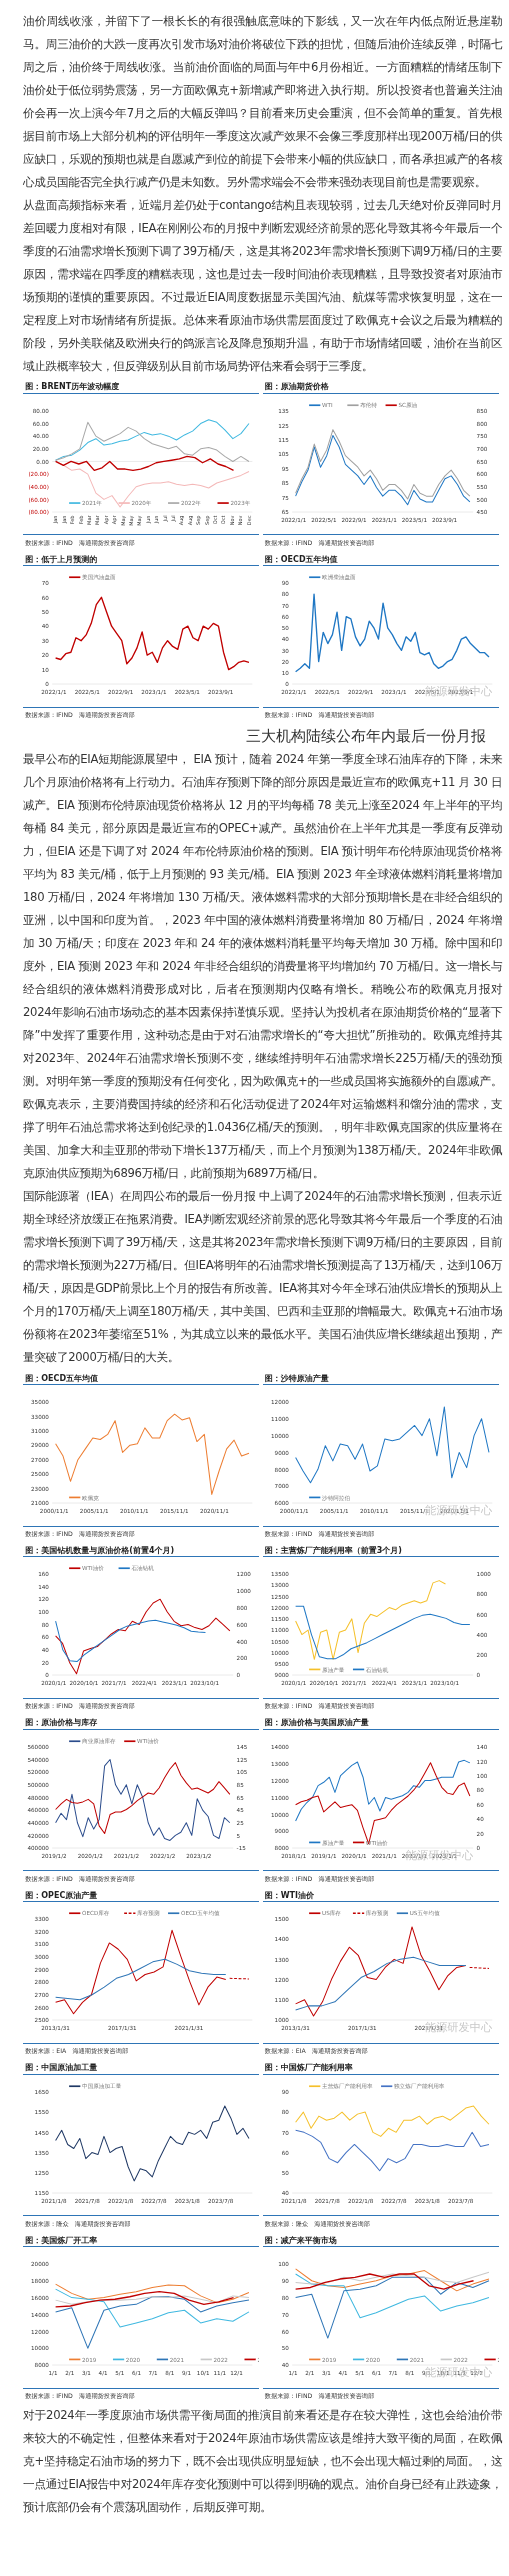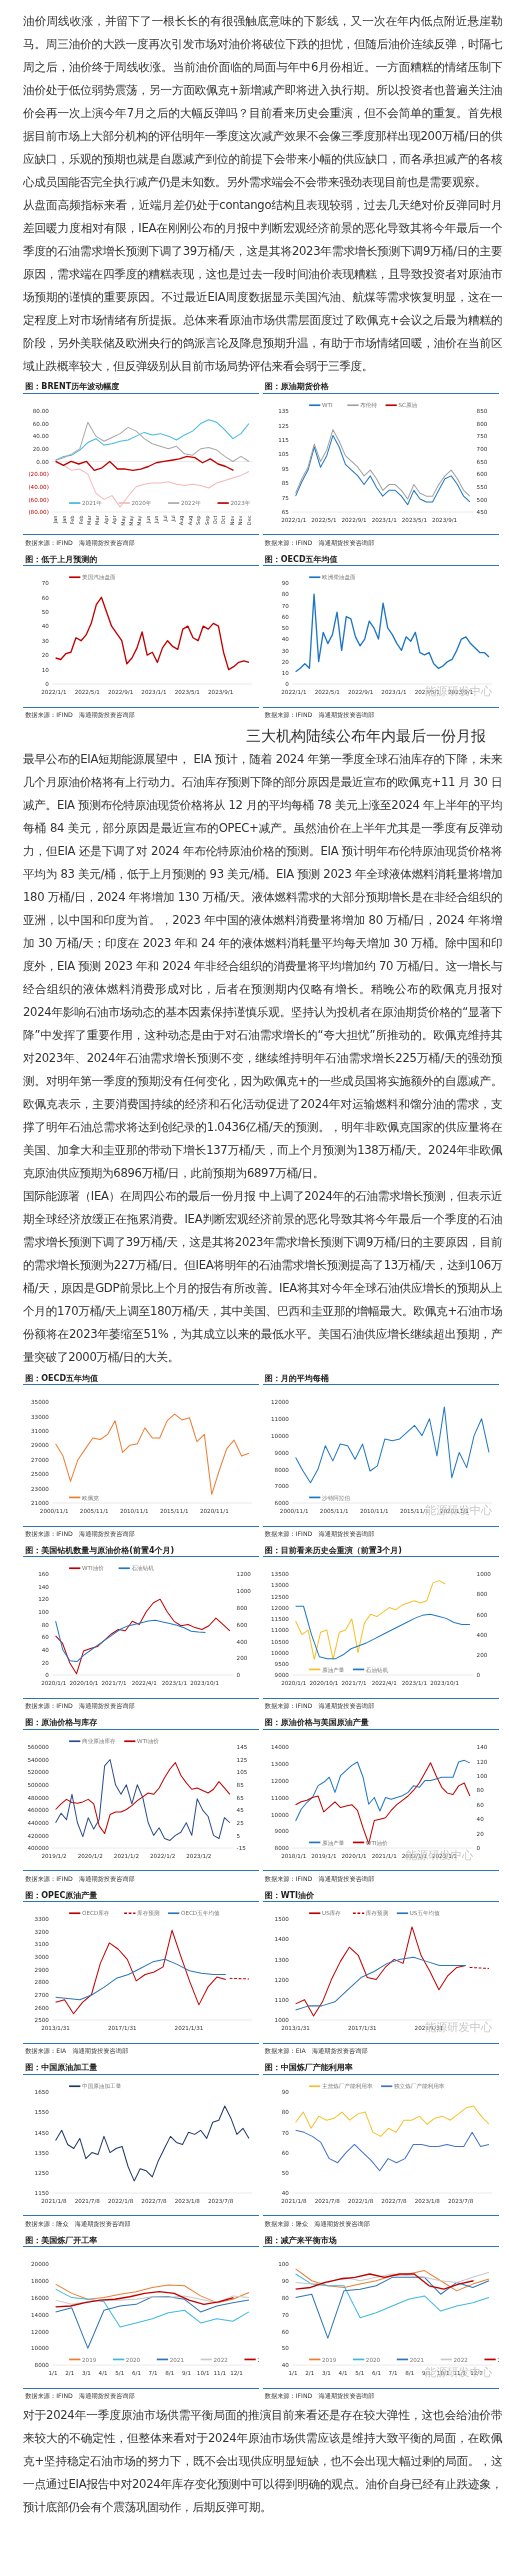--- a/index.html
+++ b/index.html
@@ -194,21 +194,21 @@
           <text x="197.95999999999998" y="228" font-size="10" fill="#333" text-anchor="middle">2010/11/1</text>
           <text x="269.15999999999997" y="228" font-size="10" fill="#333" text-anchor="middle">2015/11/1</text>
           <text x="340.36" y="228" font-size="10" fill="#333" text-anchor="middle">2020/11/1</text>
           <polyline points="58.0,104.6 71.2,126.4 84.5,171.4 97.7,132.9 110.9,113.6 124.2,94.3 137.4,96.9 150.6,87.9 163.8,63.4 177.1,120.0 190.3,107.1 203.5,104.6 216.8,76.3 230.0,94.3 243.2,94.3 256.5,63.4 269.7,51.9 282.9,62.1 296.2,58.3 309.4,100.7 322.6,87.9 335.8,194.6 349.1,152.1 362.3,113.6 375.5,98.1 388.8,126.4 402.0,121.3" fill="none" stroke="#ed7d31" stroke-width="1.8" stroke-dasharray="none" stroke-linejoin="round"></polyline>
           <line x1="82" x2="102" y1="200" y2="200" stroke="#ed7d31" stroke-width="3" stroke-dasharray="none"></line>
           <text x="105" y="204" font-size="10" fill="#777">欧佩克</text>
         </svg>
         <div class="chart-source">数据来源：IFIND　海通期货投资咨询部</div>
       </div>
     <div class="chart-cell">
-        <div class="chart-title">图：月的平均每桶</div>
+        <div class="chart-title">图：沙特原油产量</div>
         <svg viewBox="0 0 420 250" class="chart-svg">
           <text x="46" y="34" text-anchor="end" font-size="10" fill="#333">12000</text>
           <text x="46" y="64" text-anchor="end" font-size="10" fill="#333">11000</text>
           <text x="46" y="94" text-anchor="end" font-size="10" fill="#333">10000</text>
           <text x="46" y="124" text-anchor="end" font-size="10" fill="#333">9000</text>
           <text x="46" y="154" text-anchor="end" font-size="10" fill="#333">8000</text>
           <text x="46" y="184" text-anchor="end" font-size="10" fill="#333">7000</text>
           <text x="46" y="214" text-anchor="end" font-size="10" fill="#333">6000</text>
           <line x1="52" x2="408" y1="210" y2="210" stroke="#d9d9d9" stroke-width="1"></line>
           <text x="55.56" y="228" font-size="10" fill="#333" text-anchor="middle">2000/11/1</text>
@@ -254,21 +254,21 @@
           <polyline points="58.0,140.3 70.4,153.8 82.8,187.5 95.2,207.8 107.6,167.3 120.0,162.8 132.4,159.4 144.8,148.1 157.2,136.9 169.6,129.0 182.0,131.3 194.4,114.4 206.8,120.0 219.2,97.5 231.6,81.8 244.0,75.0 256.4,97.5 268.8,114.4 281.2,122.3 293.6,120.0 306.0,125.6 318.4,129.0 330.8,122.3 343.2,108.8 355.6,120.0 368.0,131.3" fill="none" stroke="#c00000" stroke-width="1.8" stroke-dasharray="none" stroke-linejoin="round"></polyline>
           <line x1="82" x2="102" y1="20" y2="20" stroke="#c00000" stroke-width="3" stroke-dasharray="none"></line>
           <text x="105" y="24" font-size="10" fill="#777">WTI油价</text>
           <polyline points="58.0,114.0 70.7,165.0 83.4,184.5 96.1,186.0 108.8,174.0 121.5,165.0 134.2,156.0 146.9,147.0 159.6,138.0 172.3,129.0 185.0,123.0 197.6,120.0 210.3,117.0 223.0,114.0 235.7,112.5 248.4,115.5 261.1,118.5 273.8,121.5 286.5,126.0 299.2,132.0 311.9,133.5 324.6,134.3" fill="none" stroke="#1f77c4" stroke-width="1.8" stroke-dasharray="none" stroke-linejoin="round"></polyline>
           <line x1="170" x2="190" y1="20" y2="20" stroke="#1f77c4" stroke-width="3" stroke-dasharray="none"></line>
           <text x="193" y="24" font-size="10" fill="#777">石油钻机</text>
         </svg>
         <div class="chart-source">数据来源：IFIND　海通期货投资咨询部</div>
       </div>
     <div class="chart-cell">
-        <div class="chart-title">图：目前看来历史会重演（前置3个月)</div>
+        <div class="chart-title">图：主营炼厂产能利用率（前置3个月)</div>
         <svg viewBox="0 0 420 250" class="chart-svg">
           <text x="46" y="34" text-anchor="end" font-size="10" fill="#333">13500</text>
           <text x="46" y="54" text-anchor="end" font-size="10" fill="#333">13000</text>
           <text x="46" y="74" text-anchor="end" font-size="10" fill="#333">12500</text>
           <text x="46" y="94" text-anchor="end" font-size="10" fill="#333">12000</text>
           <text x="46" y="114" text-anchor="end" font-size="10" fill="#333">11500</text>
           <text x="46" y="134" text-anchor="end" font-size="10" fill="#333">11000</text>
           <text x="46" y="154" text-anchor="end" font-size="10" fill="#333">10500</text>
           <text x="46" y="174" text-anchor="end" font-size="10" fill="#333">10000</text>
           <text x="46" y="194" text-anchor="end" font-size="10" fill="#333">9500</text>

